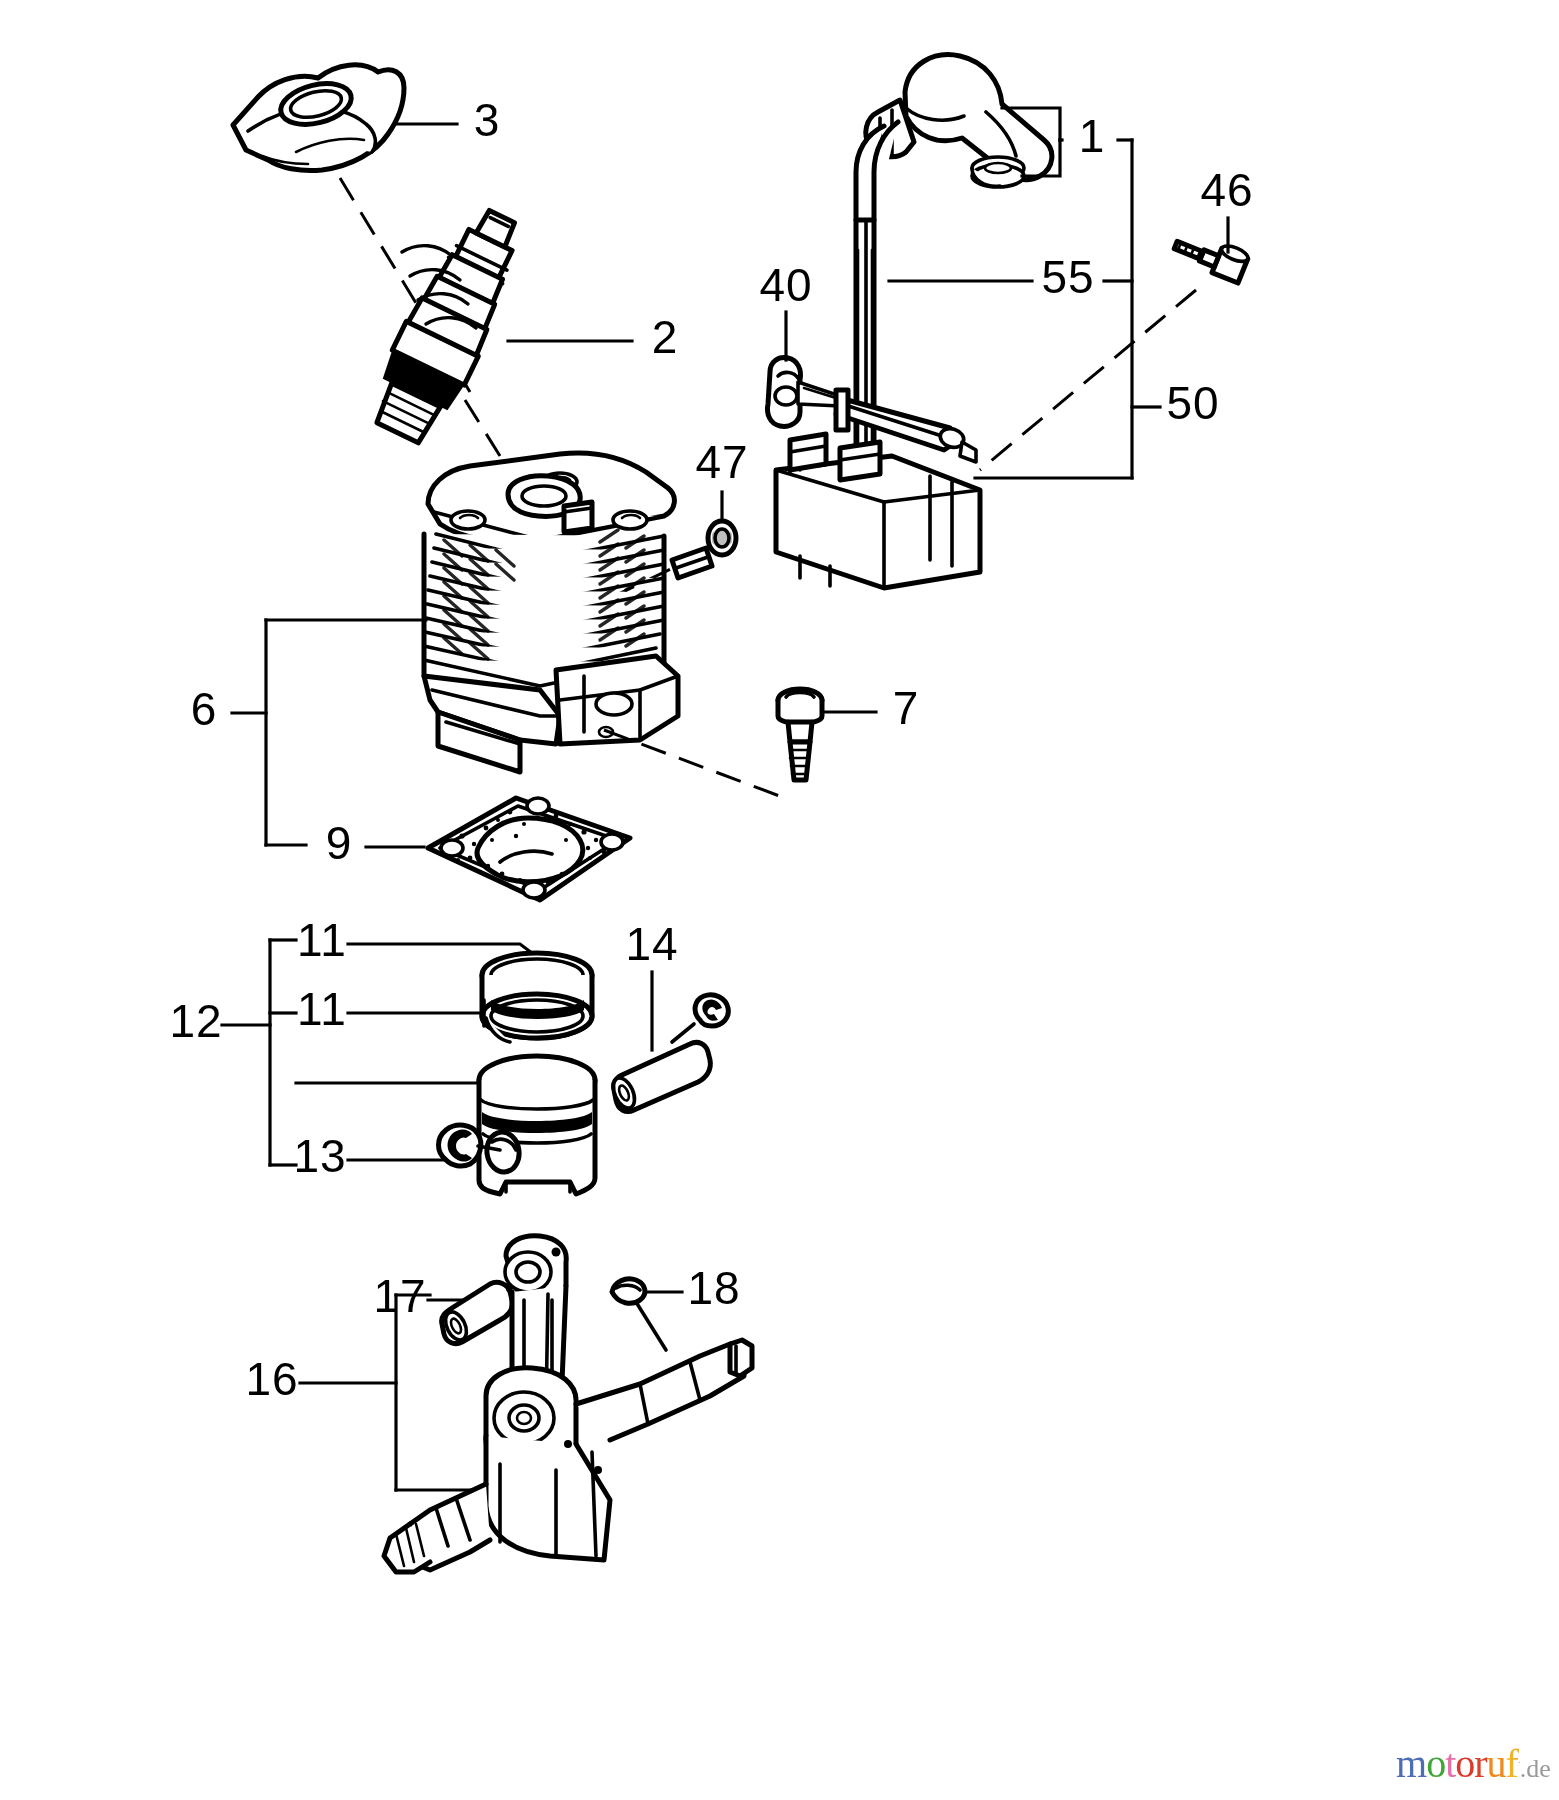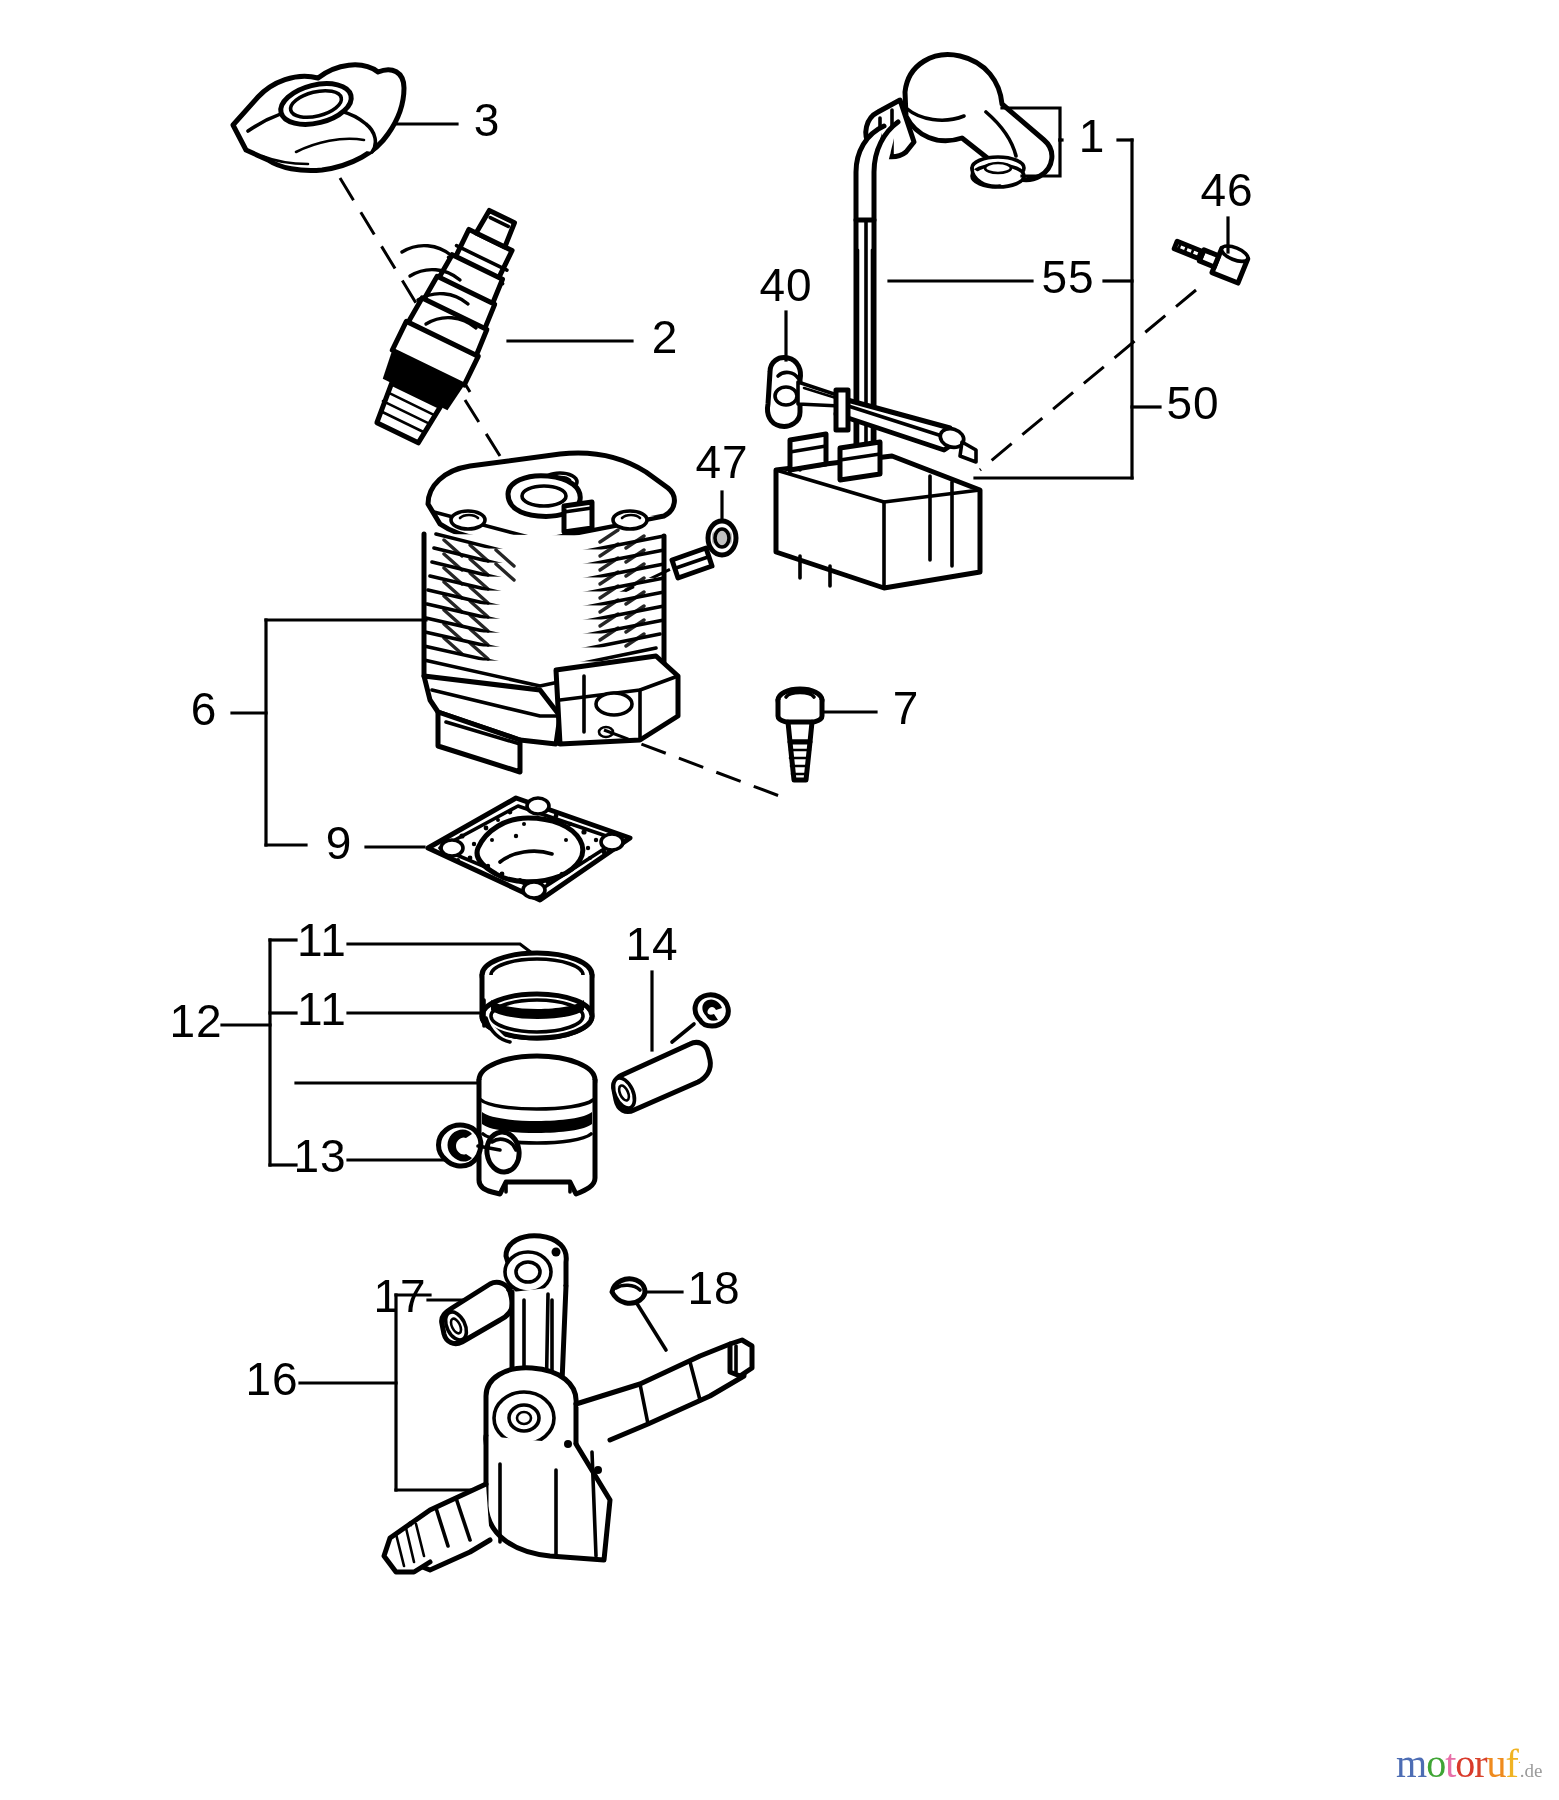--- a/index.html
+++ b/index.html
@@ -16,21 +16,21 @@
   .pmid{stroke-width:3.6;}
   .pthin{stroke-width:2.6;}
   .pfill{fill:#000;stroke:none;}
   .dash{stroke:#000;stroke-width:3;fill:none;stroke-dasharray:26 14;stroke-linecap:butt;}
   .hatch{stroke:#000;stroke-width:3.4;fill:none;stroke-linecap:round;}
   
   #watermark{position:absolute;left:1396px;top:1744px;
              font-family:"Liberation Serif",serif;font-size:40px;
              letter-spacing:-1px;white-space:nowrap;line-height:1;}
   #watermark span{display:inline-block;}
-  #wmsuffix{font-size:19px;color:#9a9a9a;letter-spacing:0;vertical-align:baseline;}
+  #wmsuffix{font-size:26px;color:#9a9a9a;letter-spacing:0;vertical-align:baseline;}
   #wmdot{font-size:11px;vertical-align:super;}
 </style>
 </head>
 <body>
 
 <div id="stage">
 
 <svg id="diagram" viewBox="0 0 1559 1800">
 
   <g>

